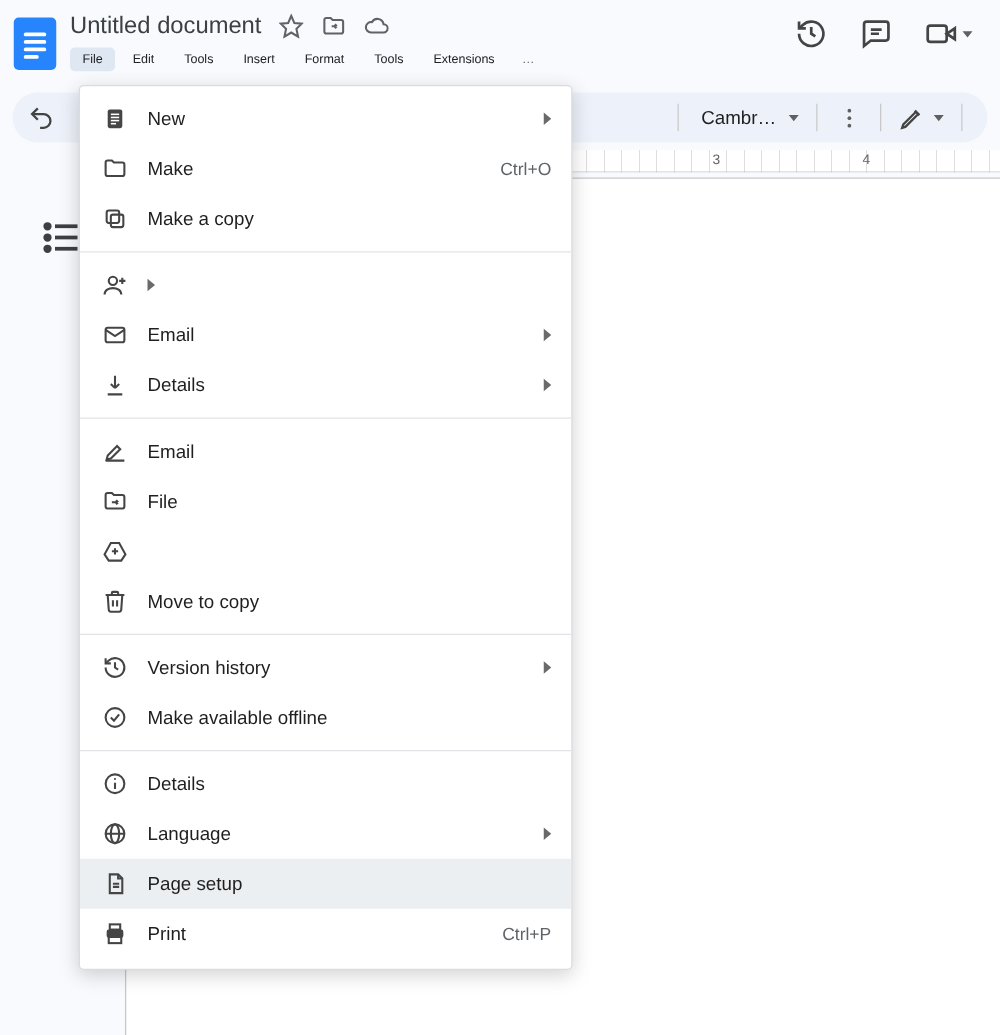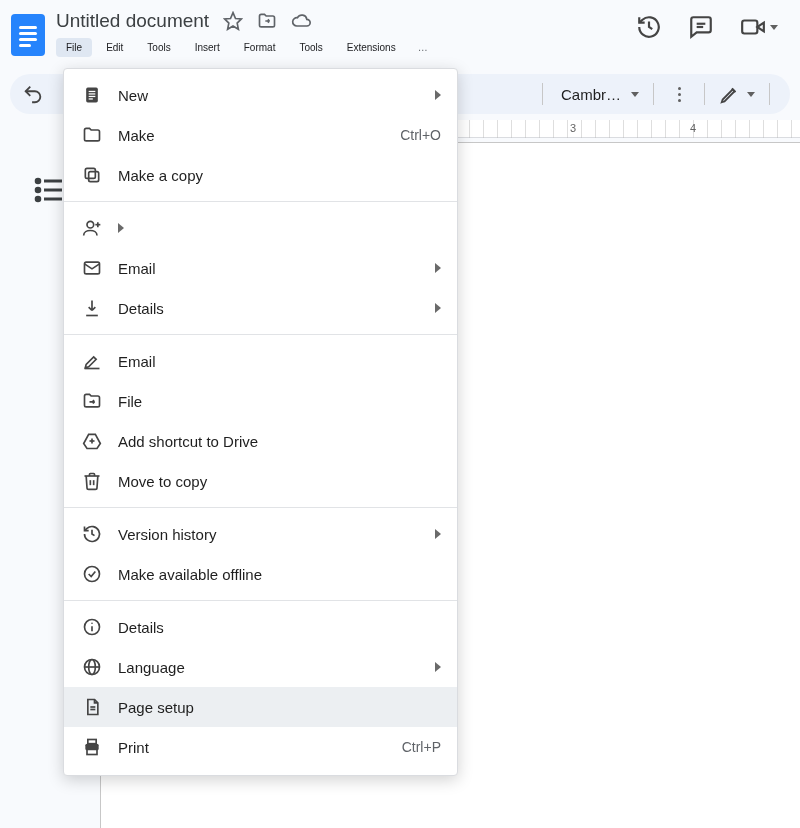--- a/index.html
+++ b/index.html
@@ -378,21 +378,20 @@
       <span class="lbl">File</span>
     </div>
     <div class="row">
       <span class="ic">
         <svg viewBox="0 0 24 24" fill="none" stroke="currentColor" stroke-width="2">
           <polygon points="8 4 16 4 22 15 18 21 6 21 2 15"></polygon>
           <line x1="12" y1="9" x2="12" y2="15"></line>
           <line x1="9" y1="12" x2="15" y2="12"></line>
         </svg>
       </span>
-      <span class="lbl">Add shortcut to Drive</span>
     </div>
     <div class="row">
       <span class="ic">
         <svg viewBox="0 0 24 24" fill="none" stroke="currentColor" stroke-width="2">
           <polyline points="3 6 5 6 21 6"></polyline>
           <path d="M19 6l-1 14a2 2 0 0 1-2 2H8a2 2 0 0 1-2-2L5 6"></path>
           <line x1="10" y1="11" x2="10" y2="17"></line>
           <line x1="14" y1="11" x2="14" y2="17"></line>
           <path d="M9 6V4a1 1 0 0 1 1-1h4a1 1 0 0 1 1 1v2"></path>
         </svg>

